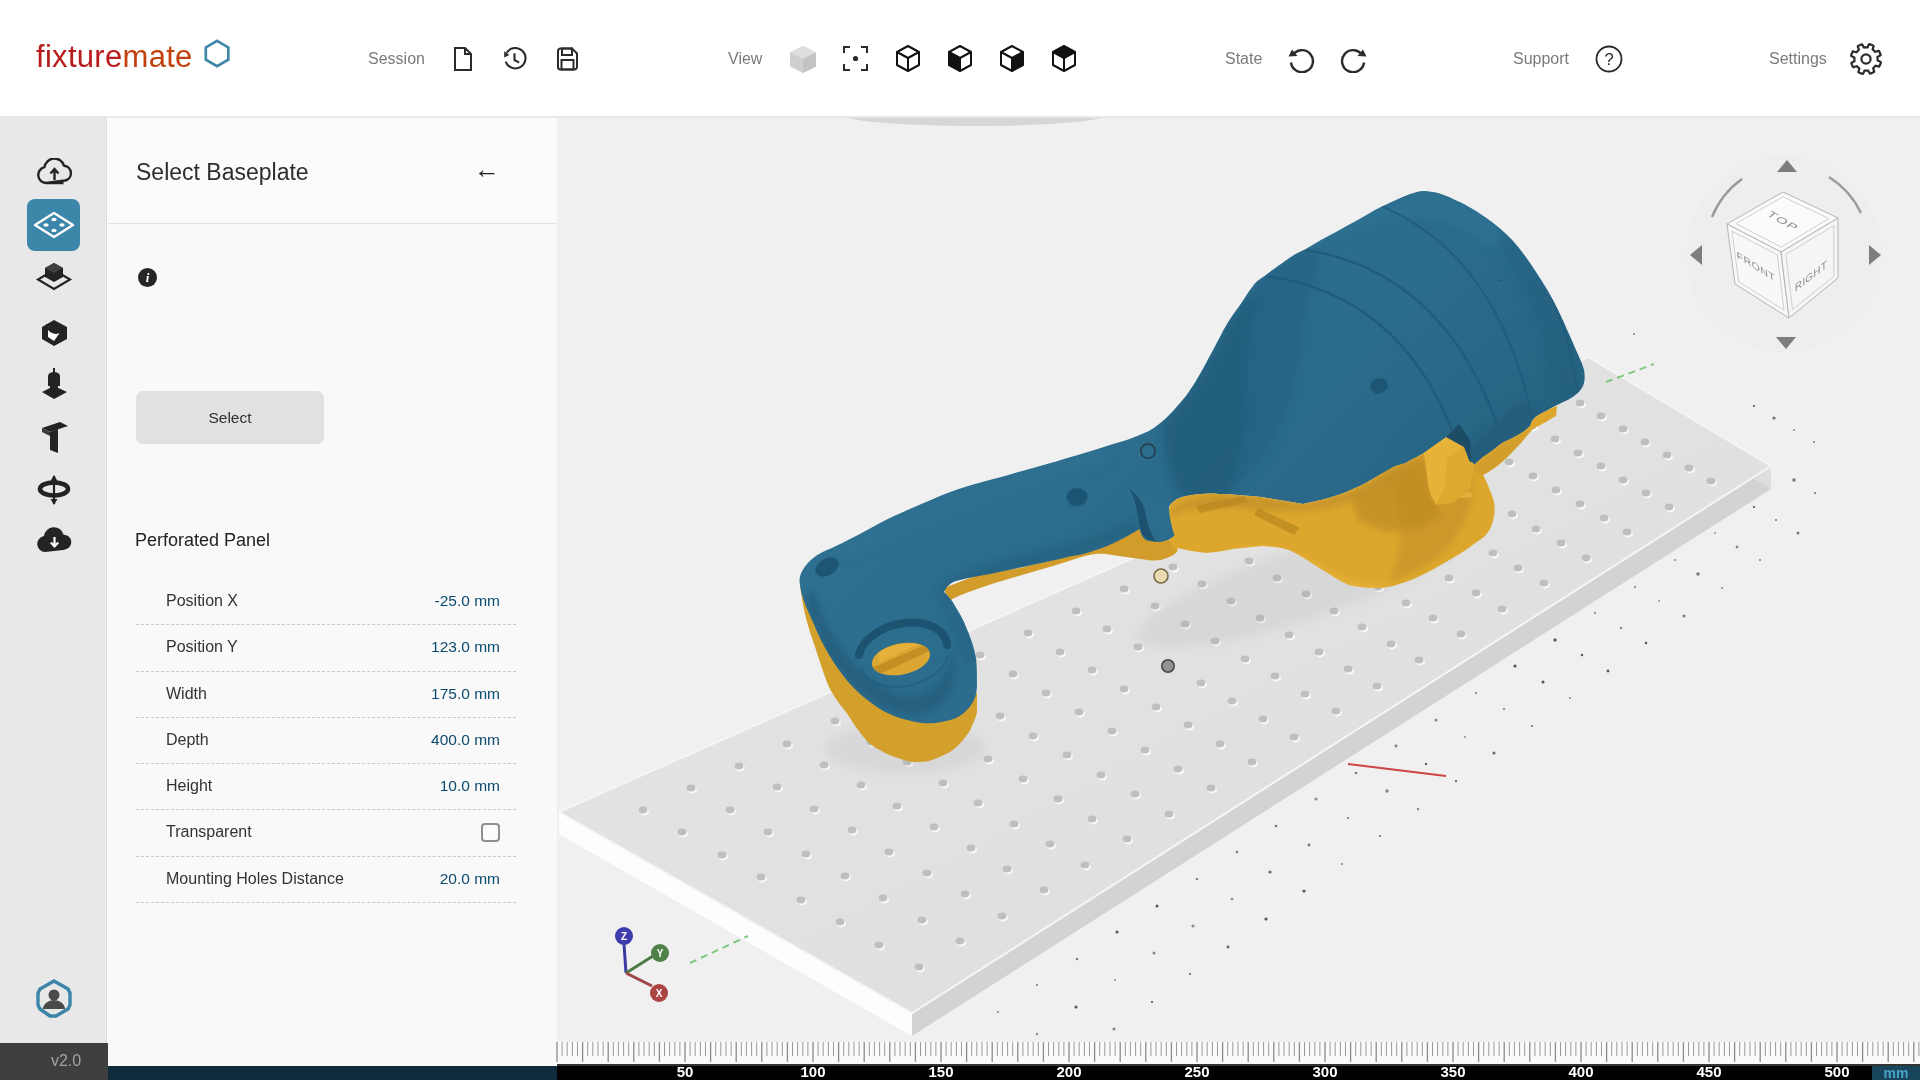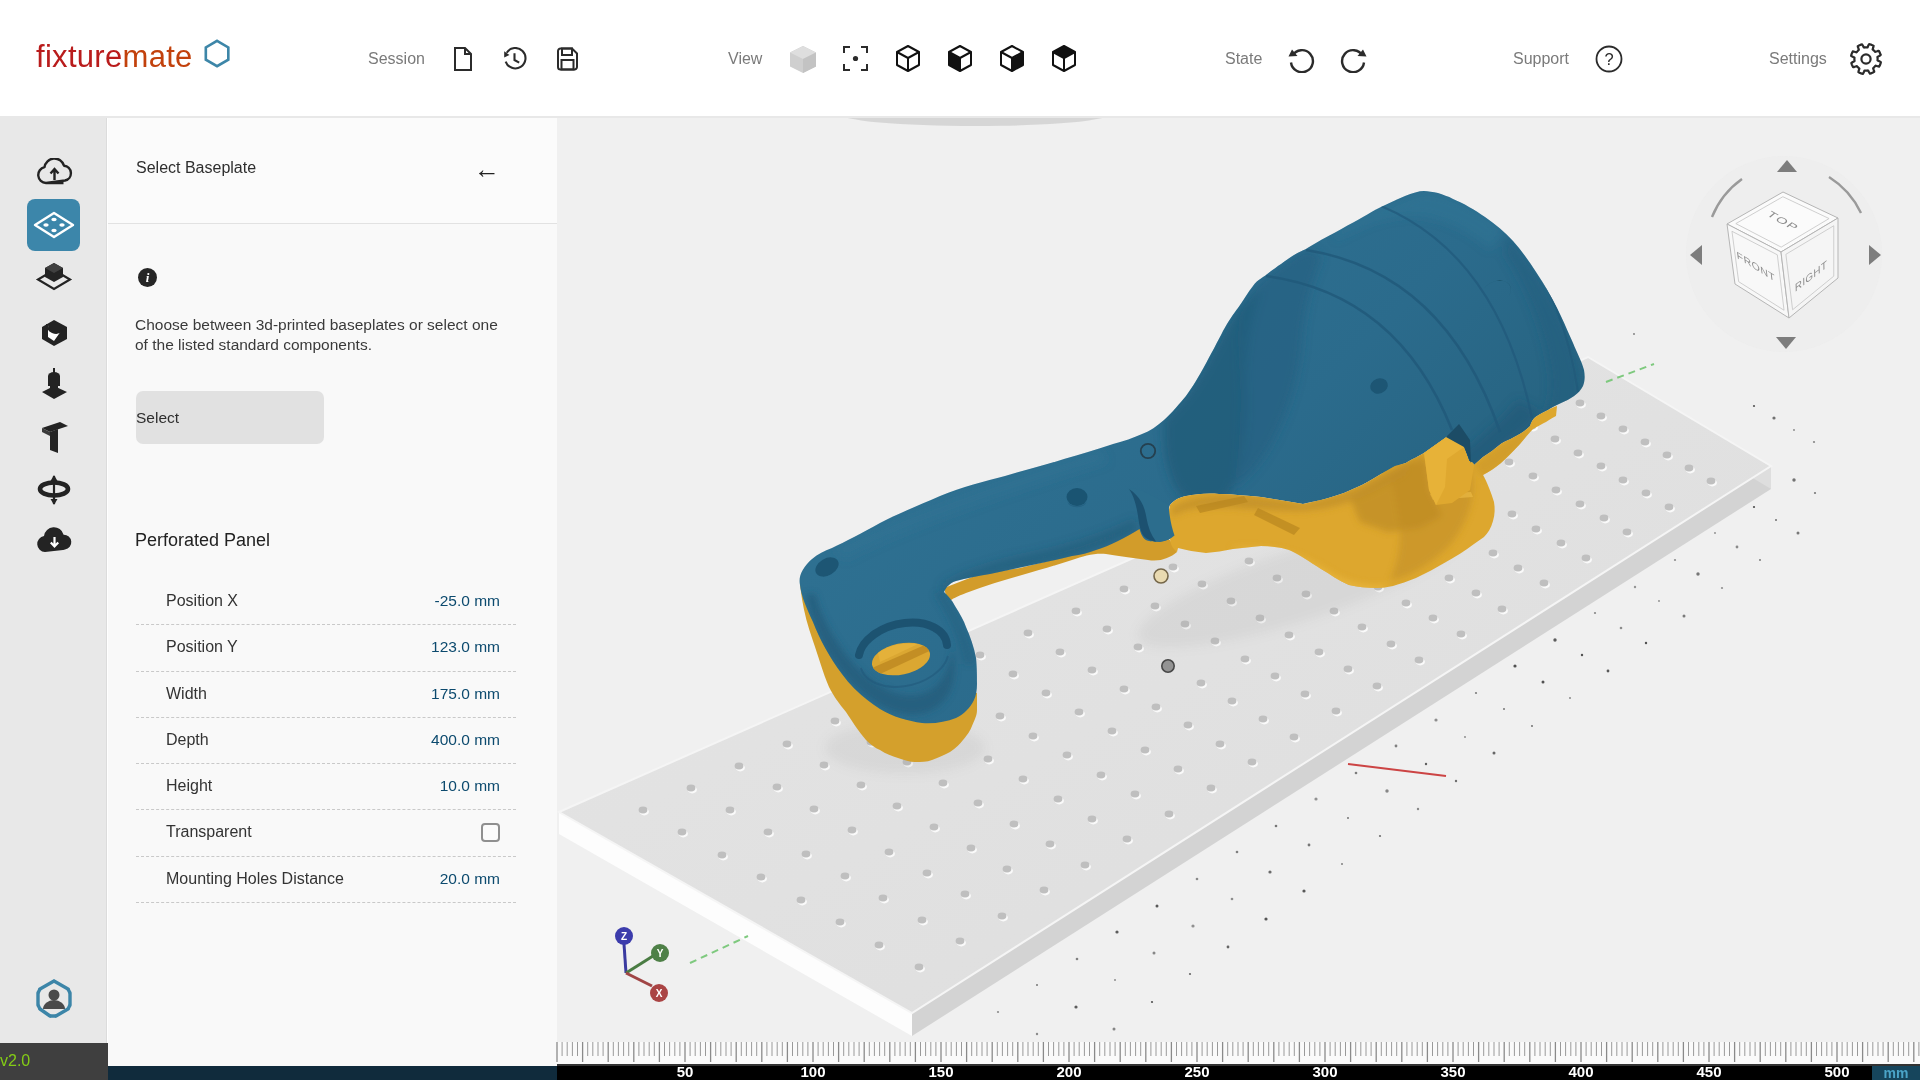--- a/index.html
+++ b/index.html
@@ -3,28 +3,28 @@
 <style>
 *{margin:0;padding:0;box-sizing:border-box}
 html,body{width:1920px;height:1080px;overflow:hidden;font-family:"Liberation Sans",sans-serif;background:#fff}
 .topbar{position:absolute;left:0;top:0;width:1920px;height:118px;background:#fff;border-bottom:2px solid #e8e8e8}
 .logo{position:absolute;left:36px;top:39px;font-size:31px;letter-spacing:.3px;color:#3f3f3f}
 .logo b{font-weight:normal;color:#b91c1c}
 .logo span{color:#c2410c}
 .tlabel{position:absolute;top:50px;font-size:16px;color:#7a7a7a}
 .sidebar{position:absolute;left:0;top:118px;width:107px;height:962px;background:#e8e8e8;border-right:1px solid #dcdcdc}
 .active-tab{position:absolute;left:27px;top:81px;width:53px;height:52px;background:#3c86aa;border-radius:8px}
-.v20{position:absolute;left:0;top:1043px;width:132px;height:37px;background:#3f3f3f;color:#84cc16;font-size:16px;text-align:left;line-height:36px}
+.v20{position:absolute;left:0;top:1043px;width:132px;height:37px;background:#3f3f3f;color:#a3a3a3;font-size:16px;text-align:center;line-height:36px}
 .panel{position:absolute;left:108px;top:118px;width:449px;height:948px;background:#f9f9f9}
 .phead{position:absolute;left:0;top:0;width:449px;height:106px;background:#fbfbfb;border-bottom:1px solid #e2e2e2}
-.phead h1{position:absolute;left:28px;top:41px;font-size:16px;font-weight:normal;color:#2e2e2e}
+.phead h1{position:absolute;left:28px;top:41px;font-size:23px;font-weight:normal;color:#2e2e2e}
 .parrow{position:absolute;right:57px;top:36px;font-size:26px;color:#222}
 .pinfo{position:absolute;left:30px;top:150px;width:19px;height:19px;background:#262626;border-radius:50%;color:#fff;font-size:13px;font-weight:bold;text-align:center;line-height:19px;font-family:"Liberation Serif",serif;font-style:italic}
 .pdesc{position:absolute;left:27px;top:197px;width:380px;font-size:15.5px;line-height:19.5px;color:#3a3a3a}
-.pselect{position:absolute;left:28px;top:273px;width:188px;height:53px;background:#e1e1e1;border-radius:7px;font-size:15.5px;color:#2e2e2e;text-align:left;line-height:53px}
+.pselect{position:absolute;left:28px;top:273px;width:188px;height:53px;background:#e1e1e1;border-radius:7px;font-size:15.5px;color:#2e2e2e;text-align:center;line-height:53px}
 .ptitle{position:absolute;left:27px;top:412px;font-size:18px;color:#222}
 .ptable{position:absolute;left:28px;top:461px;width:380px}
 .prow{height:46.3px;border-bottom:1px dashed #c9c9c9;position:relative}
 .prow .l{position:absolute;left:30px;top:13px;font-size:16px;color:#333}
 .prow .v{position:absolute;right:16px;top:13px;font-size:15.5px;color:#0c4a6e}
 .pcheck{position:absolute;right:16px;top:13px;width:19px;height:19px;border:2px solid #8f8f8f;border-radius:4px;background:#fbfbfb}
 .botbar{position:absolute;left:108px;top:1066px;width:449px;height:14px;background:#102b3c}
 </style></head>
 <body>
 <div class="topbar">
@@ -153,21 +153,20 @@
     </svg>
 </div>
 <div class="v20">v2.0</div>
 <div class="botbar"></div>
 <div class="panel">
   <div class="phead">
       <h1>Select Baseplate</h1>
       <div class="parrow">←</div>
     </div>
   <div class="pinfo">i</div>
-  <div class="pdesc">Choose between 3d-printed baseplates or select one<br>of the listed standard components.</div>
   <div class="pselect">Select</div>
   <div class="ptitle">Perforated Panel</div>
   <div class="ptable">
     <div class="prow">
         <span class="l">Position X</span>
         <span class="v">-25.0 mm</span>
       </div>
     <div class="prow">
         <span class="l">Position Y</span>
         <span class="v">123.0 mm</span>

